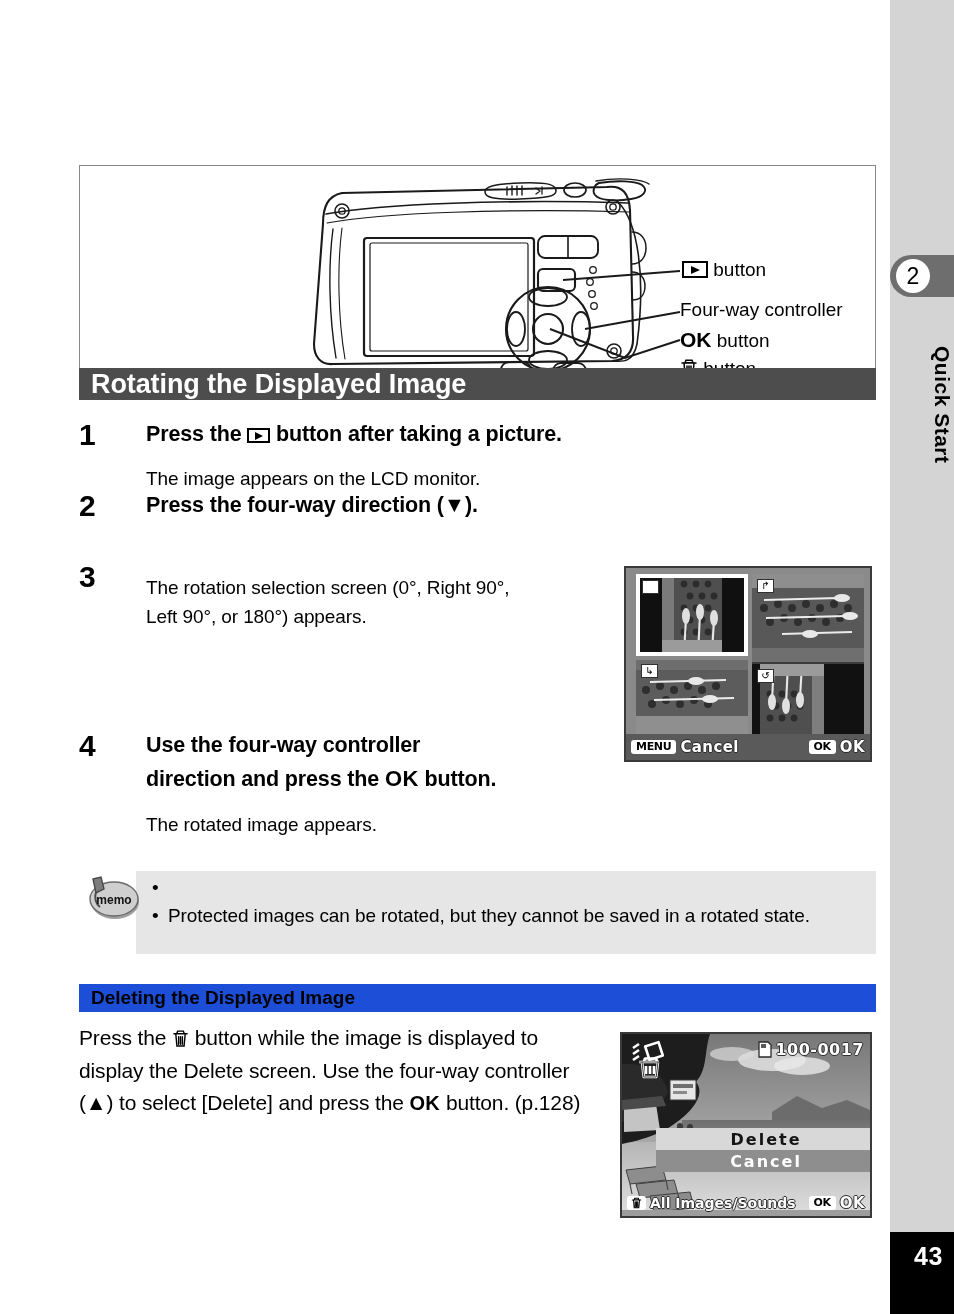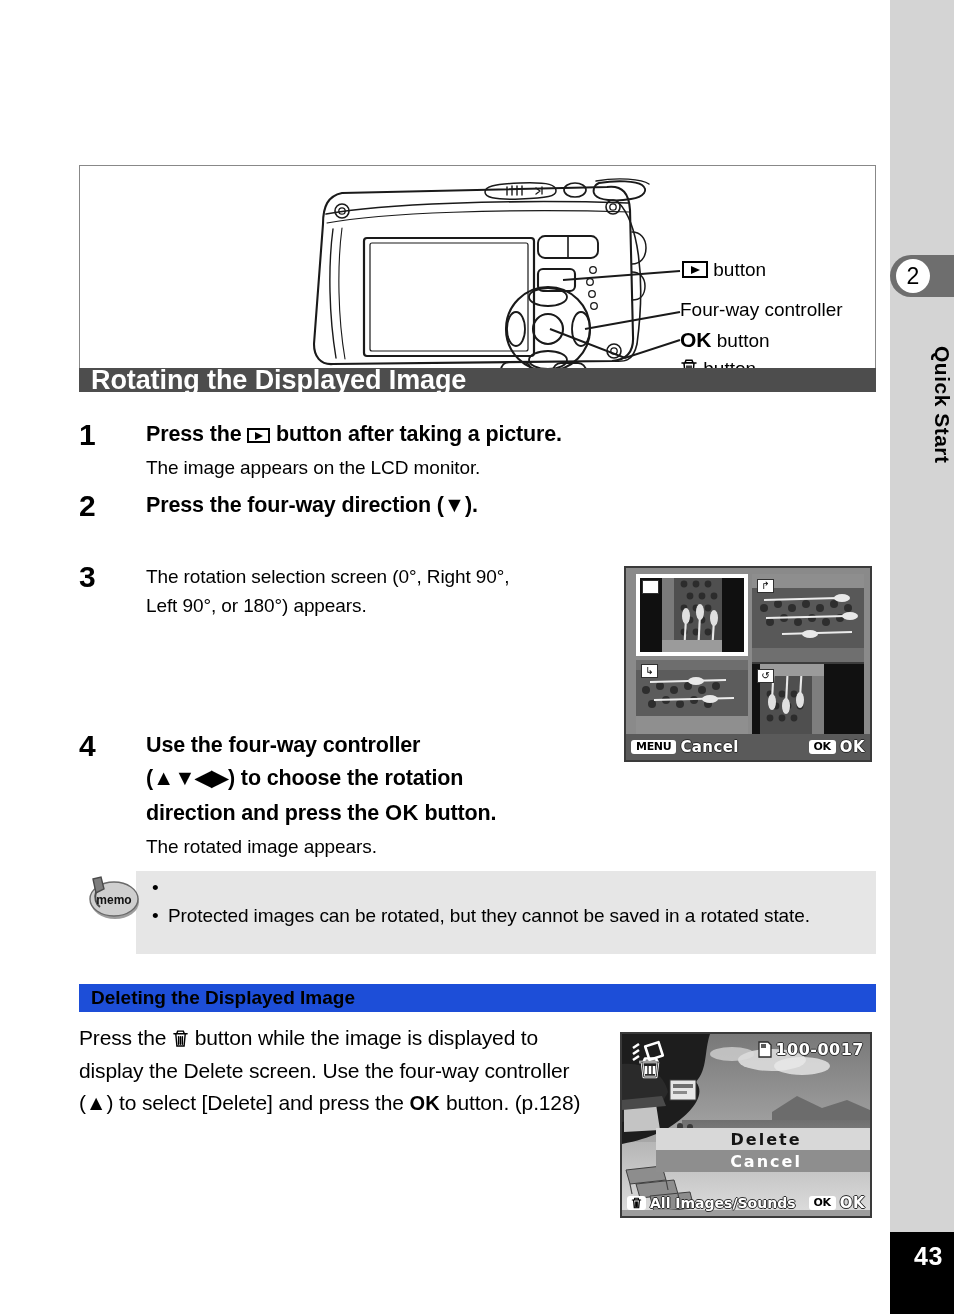--- a/index.html
+++ b/index.html
@@ -90,21 +90,21 @@
     color: #000;
     white-space: nowrap;
     line-height: 1;
   }
   .callout-label .gl { font-weight: bold; }
 
   
   #section-heading {
     position: absolute;
     left: 79px; top: 368px;
-    width: 797px; height: 24px;
+    width: 797px; height: 32px;
     background: #4d4d4d;
     color: #ffffff;
     font-size: 27px;
     font-weight: bold;
     display: flex;
     align-items: center;
     padding-left: 12px;
     box-sizing: border-box;
     letter-spacing: -0.1px;
   }
@@ -136,21 +136,21 @@
   .step-title {
     font-size: 21.5px;
     font-weight: bold;
     line-height: 1.55;
     letter-spacing: -0.15px;
   }
   .step-desc {
     font-size: 19px;
     font-weight: normal;
     line-height: 1.5;
-    margin-top: 3px;
+    margin-top: 14px;
     letter-spacing: -0.1px;
   }
   .ok-glyph { font-weight: bold; font-size: 22px; letter-spacing: 0.4px; }
   .ok-glyph-sm { font-weight: bold; font-size: 20px; letter-spacing: 0.4px; }
 
   
   .play-btn-glyph {
     display: inline-block;
     border: 2.5px solid #000;
     width: 26px; height: 17px;
@@ -435,21 +435,20 @@
       <div>Left 90°, or 180°) appears.</div>
     </div>
   </div>
 </div>
 
 <div class="step" style="left:79px; top:729px; width:540px;">
   <div class="step-num">4</div>
   <div class="step-body" style="width:470px;">
     <div class="step-title">
       <div>Use the four-way controller</div>
-      <div>(▲▼◀▶) to choose the rotation</div>
       <div>
         <span>direction and press the</span>
         <span class="ok-glyph">OK</span>
         <span>button.</span>
       </div>
     </div>
     <div class="step-desc">The rotated image appears.</div>
   </div>
 </div>
 

